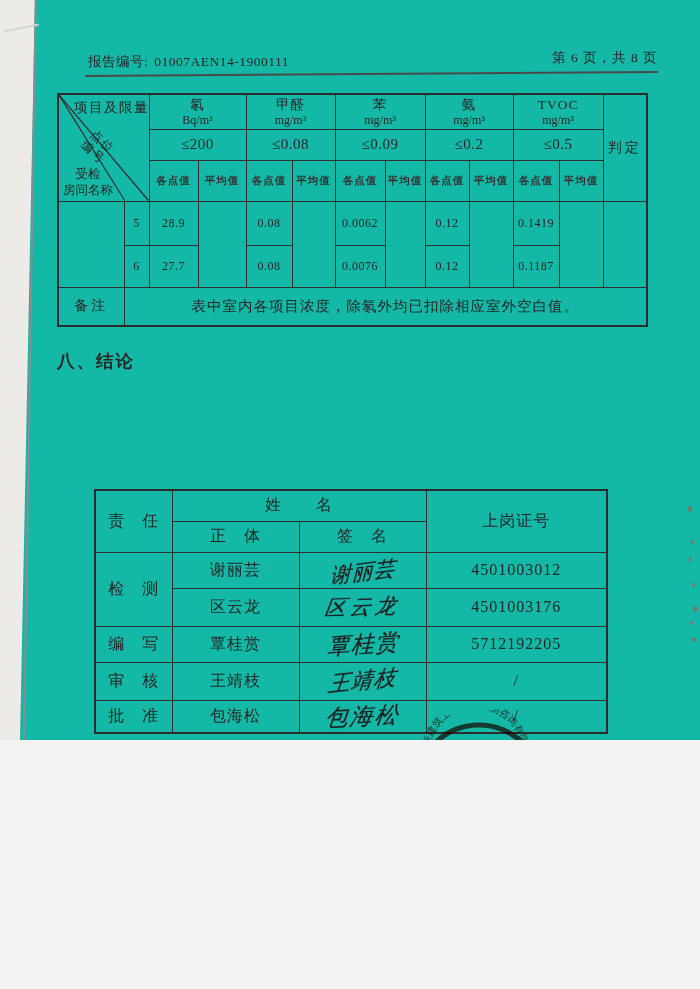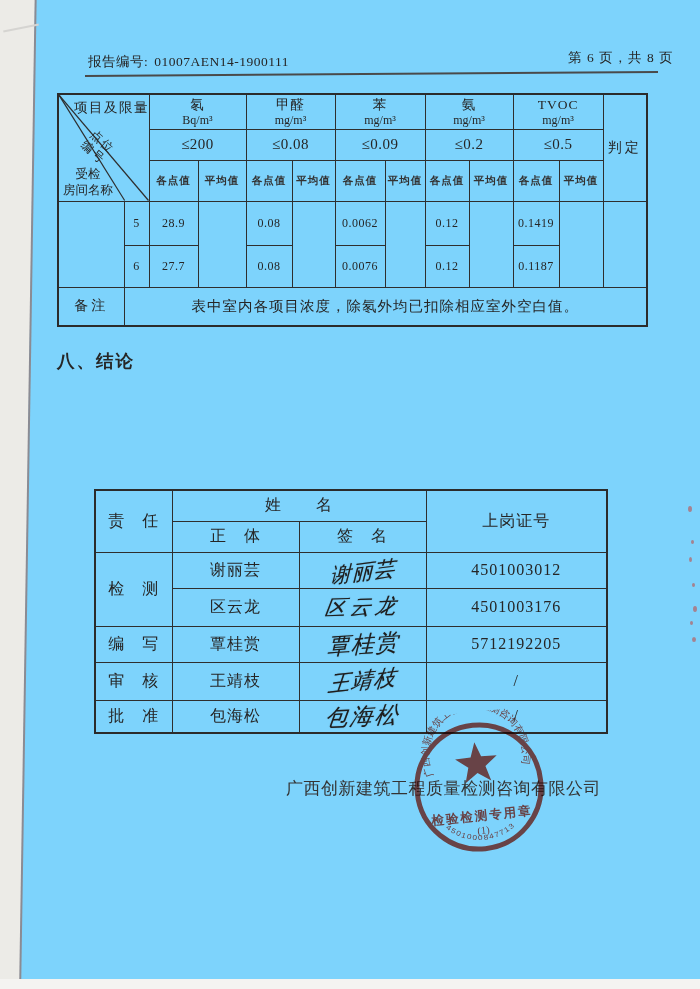--- a/index.html
+++ b/index.html
@@ -1,31 +1,31 @@
 <!DOCTYPE html>
 <html><head>
 <meta charset="utf-8">
 <style>
   * { margin:0; padding:0; box-sizing:border-box; }
   body { width:700px; height:989px; background:#f4f3f1; font-family:"Liberation Serif","DejaVu Serif",serif; }
-  .page { position:relative; width:700px; height:979px; background:#7dd3fc; overflow:hidden; color:#262626; }
+  .page { position:relative; width:700px; height:740px; background:#14b8a6; overflow:hidden; color:#262626; }
 
   
   .scan-bed { position:absolute; left:0; top:0; width:40px; height:100%; background:#ecebe7;
               clip-path:polygon(0 0, 35px 0, 20px 100%, 0 100%); }
   .edge-line { position:absolute; left:19px; top:-6px; width:2px; height:1002px; background:#8b8b93;
                transform:rotate(0.9deg); transform-origin:bottom left; }
   .corner-smudge { position:absolute; left:3px; top:27px; width:36px; height:2px; background:#d5d4d1;
                    transform:rotate(-11deg); }
   .speck { position:absolute; border-radius:50%; background:rgba(198,66,56,.55); }
 
   
   .hdr-report { position:absolute; left:88px; top:53px; font-size:13.5px; letter-spacing:.5px; }
   .hdr-report b { font-weight:normal; margin-left:6px; font-family:"Liberation Serif","DejaVu Serif",serif; }
-  .hdr-page { position:absolute; left:568px; top:49px; font-size:13.5px; letter-spacing:1px; }
+  .hdr-page { position:absolute; left:552px; top:49px; font-size:13.5px; letter-spacing:1px; }
   .hdr-line { position:absolute; left:85px; top:73px; width:573px; height:2px; background:#4a4a4a;
               transform:rotate(-0.4deg); }
 
   
   .main-table { position:absolute; left:57px; top:93px; width:589px; border-collapse:collapse;
                 table-layout:fixed; border:2px solid #2b2b2b; }
   .main-table td { border:1px solid #2e2e2e; text-align:center; vertical-align:middle; padding:0;
                    overflow:hidden; }
   .r-names td { height:35px; }
   .r-limits td { height:31px; font-size:15px; letter-spacing:.5px; }

